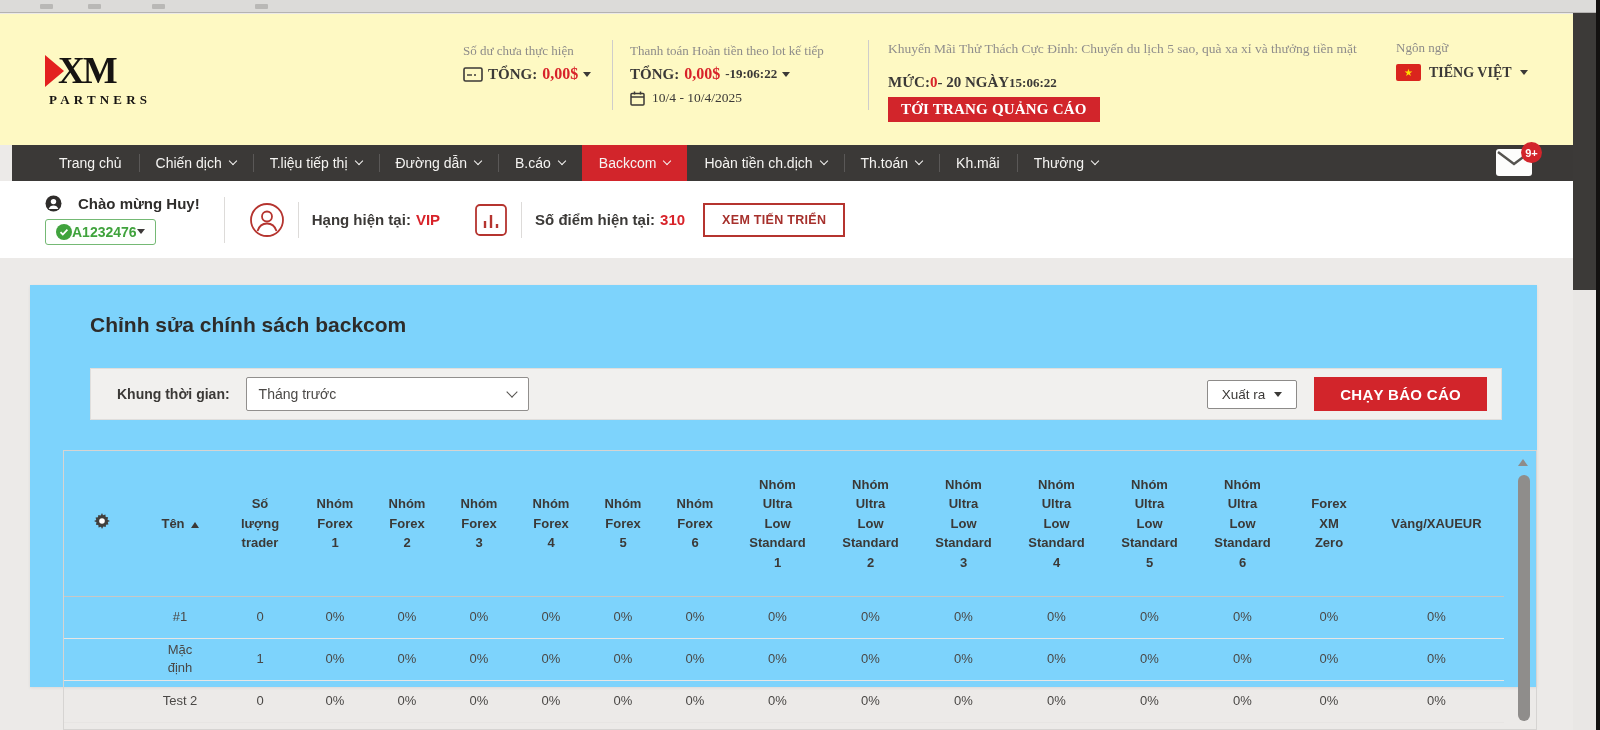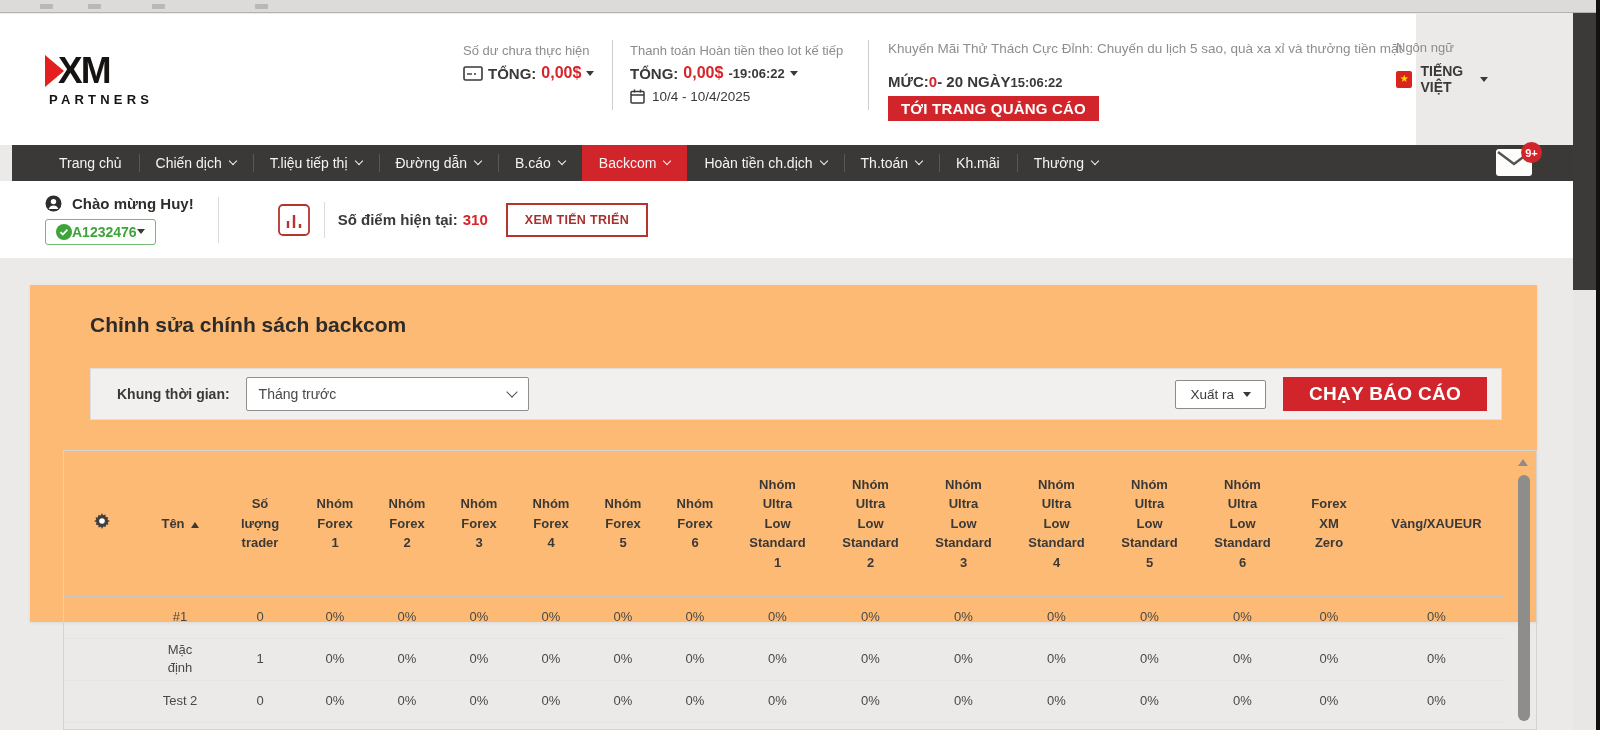--- a/index.html
+++ b/index.html
@@ -8,21 +8,21 @@
   .abs { position:absolute; }
   body { position:relative; }
 
   
   .top-strip { left:0; top:0; width:1600px; height:13px; background:#dcdbd9;
     border-bottom:1px solid #b5b3b1; z-index:5; }
   .strip-frag { position:absolute; bottom:3px; width:13px; height:5px;
     background:#8f8d8b; opacity:.45; border-radius:1px; }
 
   
-  .site-header { left:0; top:14px; width:1416px; height:131px; background:#ffffff; }
+  .site-header { left:0; top:14px; width:1600px; height:131px; background:#fef9c3;font-family:Liberation Serif, serif; }
   .logo { left:45px; top:38px; cursor:pointer; }
   .logo-top { display:flex; align-items:center; }
   .logo-tri { width:0; height:0; border-top:16px solid transparent;
     border-bottom:16px solid transparent; border-left:19px solid #e3201f; margin-right:-6px; }
   .logo-xm { font-size:37px; font-weight:900; letter-spacing:-2px; color:#161412; line-height:1; }
   .logo-sub { font-size:13px; font-weight:700; letter-spacing:4.2px; color:#161412; margin-top:3px; padding-left:4px; }
 
   .sec-label { font-size:13px; color:#8e8c8a; }
   .sec-row { margin-top:6px; display:flex; align-items:center; gap:5px; }
   .tot-label { font-size:15px; font-weight:800; color:#3b3937; }
@@ -66,51 +66,51 @@
   .chev { display:inline-block; width:6px; height:6px; border-right:1.5px solid currentColor;
     border-bottom:1.5px solid currentColor; transform:rotate(45deg); margin-left:8px; margin-top:-4px; }
   .mail { position:absolute; right:80px; top:4px; cursor:pointer; }
   .mail-badge { position:absolute; right:-10px; top:-7px; background:#d2252b; color:#fff;
     font-size:11px; font-weight:800; border-radius:50%; width:21px; height:21px;
     display:flex; align-items:center; justify-content:center; }
 
   
   .welcome-bar { left:0; top:181px; width:1600px; height:77px; background:#fff;
     display:flex; align-items:center; padding-left:45px; }
-  .greet-row { display:flex; align-items:center; gap:10px; font-size:15px; font-weight:800; color:#2f2d2b; }
+  .greet-row { display:flex; align-items:center; gap:16px; font-size:15px; font-weight:800; color:#2f2d2b; }
   .account-btn { margin-top:7px; display:inline-flex; align-items:center; 
     border:1px solid #74b974; border-radius:3px; padding:4px 10px; background:#fdfffd; cursor:pointer; }
   .account-id { font-size:14px; font-weight:700; color:#3fa33c; }
   .wsep { width:1px; height:46px; background:#dddbd9; margin:0 24px; }
   .isep { width:1px; height:36px; background:#dddbd9; margin:0 13px; }
   .stat { display:flex; align-items:center; }
   .stat-label { font-size:15px; font-weight:700; color:#3b3937; }
   .stat-value { font-size:15px; font-weight:800; color:#d8232a; margin-left:5px; }
   .progress-btn { margin-left:18px; border:2px solid #b5342f; color:#a6302c; background:#fff;
     font-size:12.5px; font-weight:800; letter-spacing:.3px; padding:8px 17px; cursor:pointer; }
 
   
-  .card { left:30px; top:285px; width:1507px; height:337px; background:#fdba74;
+  .card { left:30px; top:285px; width:1507px; height:402px; background:#7dd3fc;
     box-shadow:0 1px 3px rgba(0,0,0,.07); }
   .card h1 { position:absolute; left:60px; top:28px; font-size:21px; font-weight:800; color:#2e2c2a; }
 
   .filter-bar { position:absolute; left:60px; top:83px; width:1412px; height:52px;
     background:#f1f0ee; border:1px solid #e0dedc; display:flex; align-items:center; padding:0 14px; }
   .filter-label { font-size:14px; font-weight:800; color:#3b3937; margin-left:12px; }
   .select-box { margin-left:16px; width:283px; height:34px; background:#fff;
     border:1px solid #918f8d; border-radius:2px; display:flex; align-items:center;
     justify-content:space-between; padding:0 12px; font-size:14px; color:#4a4846; cursor:pointer; }
   .select-chev { width:8px; height:8px; border-right:1.7px solid #55534f;
     border-bottom:1.7px solid #55534f; transform:rotate(45deg); margin-top:-4px; }
   .spacer { flex:1; }
   .export-btn { height:29px; background:#fff; border:1px solid #8d8b89; border-radius:2px;
     font-size:13.5px; color:#3b3937; display:flex; align-items:center; gap:9px;
     padding:0 14px; cursor:pointer; }
   .run-btn { margin-left:17px; height:34px; background:#d2252b; border:none; color:#fff;
-    font-size:19px; font-weight:800; letter-spacing:.3px; padding:0 26px; cursor:pointer;
+    font-size:15px; font-weight:800; letter-spacing:.3px; padding:0 26px; cursor:pointer;
     font-family:inherit; }
 
   
   .table-wrap { position:absolute; left:33px; top:165px; width:1474px; height:280px;
     border:1px solid #d6d4d2; overflow:hidden; }
   table { border-collapse:collapse; table-layout:fixed; width:1440px; }
   thead tr { height:145px; }
   th { font-size:13px; font-weight:700; color:#3b3937; text-align:center; vertical-align:middle;
     line-height:1.5; border-bottom:1px solid #c9c7c5; cursor:pointer; }
   .th-text { display:inline-block; width:min-content; }
@@ -275,20 +275,30 @@
           <circle cx="8" cy="8" r="8" fill="#3fa33c"></circle>
           <path d="M4.5 8.2l2.3 2.3 4.6-4.8" fill="none" stroke="#fff" stroke-width="1.8"></path>
         </svg>
       <span class="account-id">A1232476</span>
       <span class="tri"></span>
     </div>
   </div>
 
   <div class="wsep"></div>
 
+  <div class="stat">
+    <svg width="36" height="36" viewBox="0 0 36 36" fill="none" stroke="#b5342f" stroke-width="1.8">
+        <circle cx="18" cy="18" r="16"></circle>
+        <circle cx="18" cy="14.5" r="5"></circle>
+        <path d="M8.5 29c1.6-5 5.3-7.5 9.5-7.5s7.9 2.5 9.5 7.5"></path>
+      </svg>
+    <span class="isep"></span>
+    <span class="stat-label">Hạng hiện tại:</span>
+    <span class="stat-value">VIP</span>
+  </div>
 
   <div class="stat" style="margin-left:34px">
     <svg width="34" height="34" viewBox="0 0 34 34" fill="none">
         <rect x="2" y="2" width="30" height="30" rx="4" stroke="#b5342f" stroke-width="1.8"></rect>
         <line x1="11" y1="25" x2="11" y2="18" stroke="#b5342f" stroke-width="2.4"></line>
         <line x1="17" y1="25" x2="17" y2="12" stroke="#b5342f" stroke-width="2.4"></line>
         <line x1="23" y1="25" x2="23" y2="21" stroke="#b5342f" stroke-width="2.4"></line>
       </svg>
     <span class="isep"></span>
     <span class="stat-label">Số điểm hiện tại:</span>

